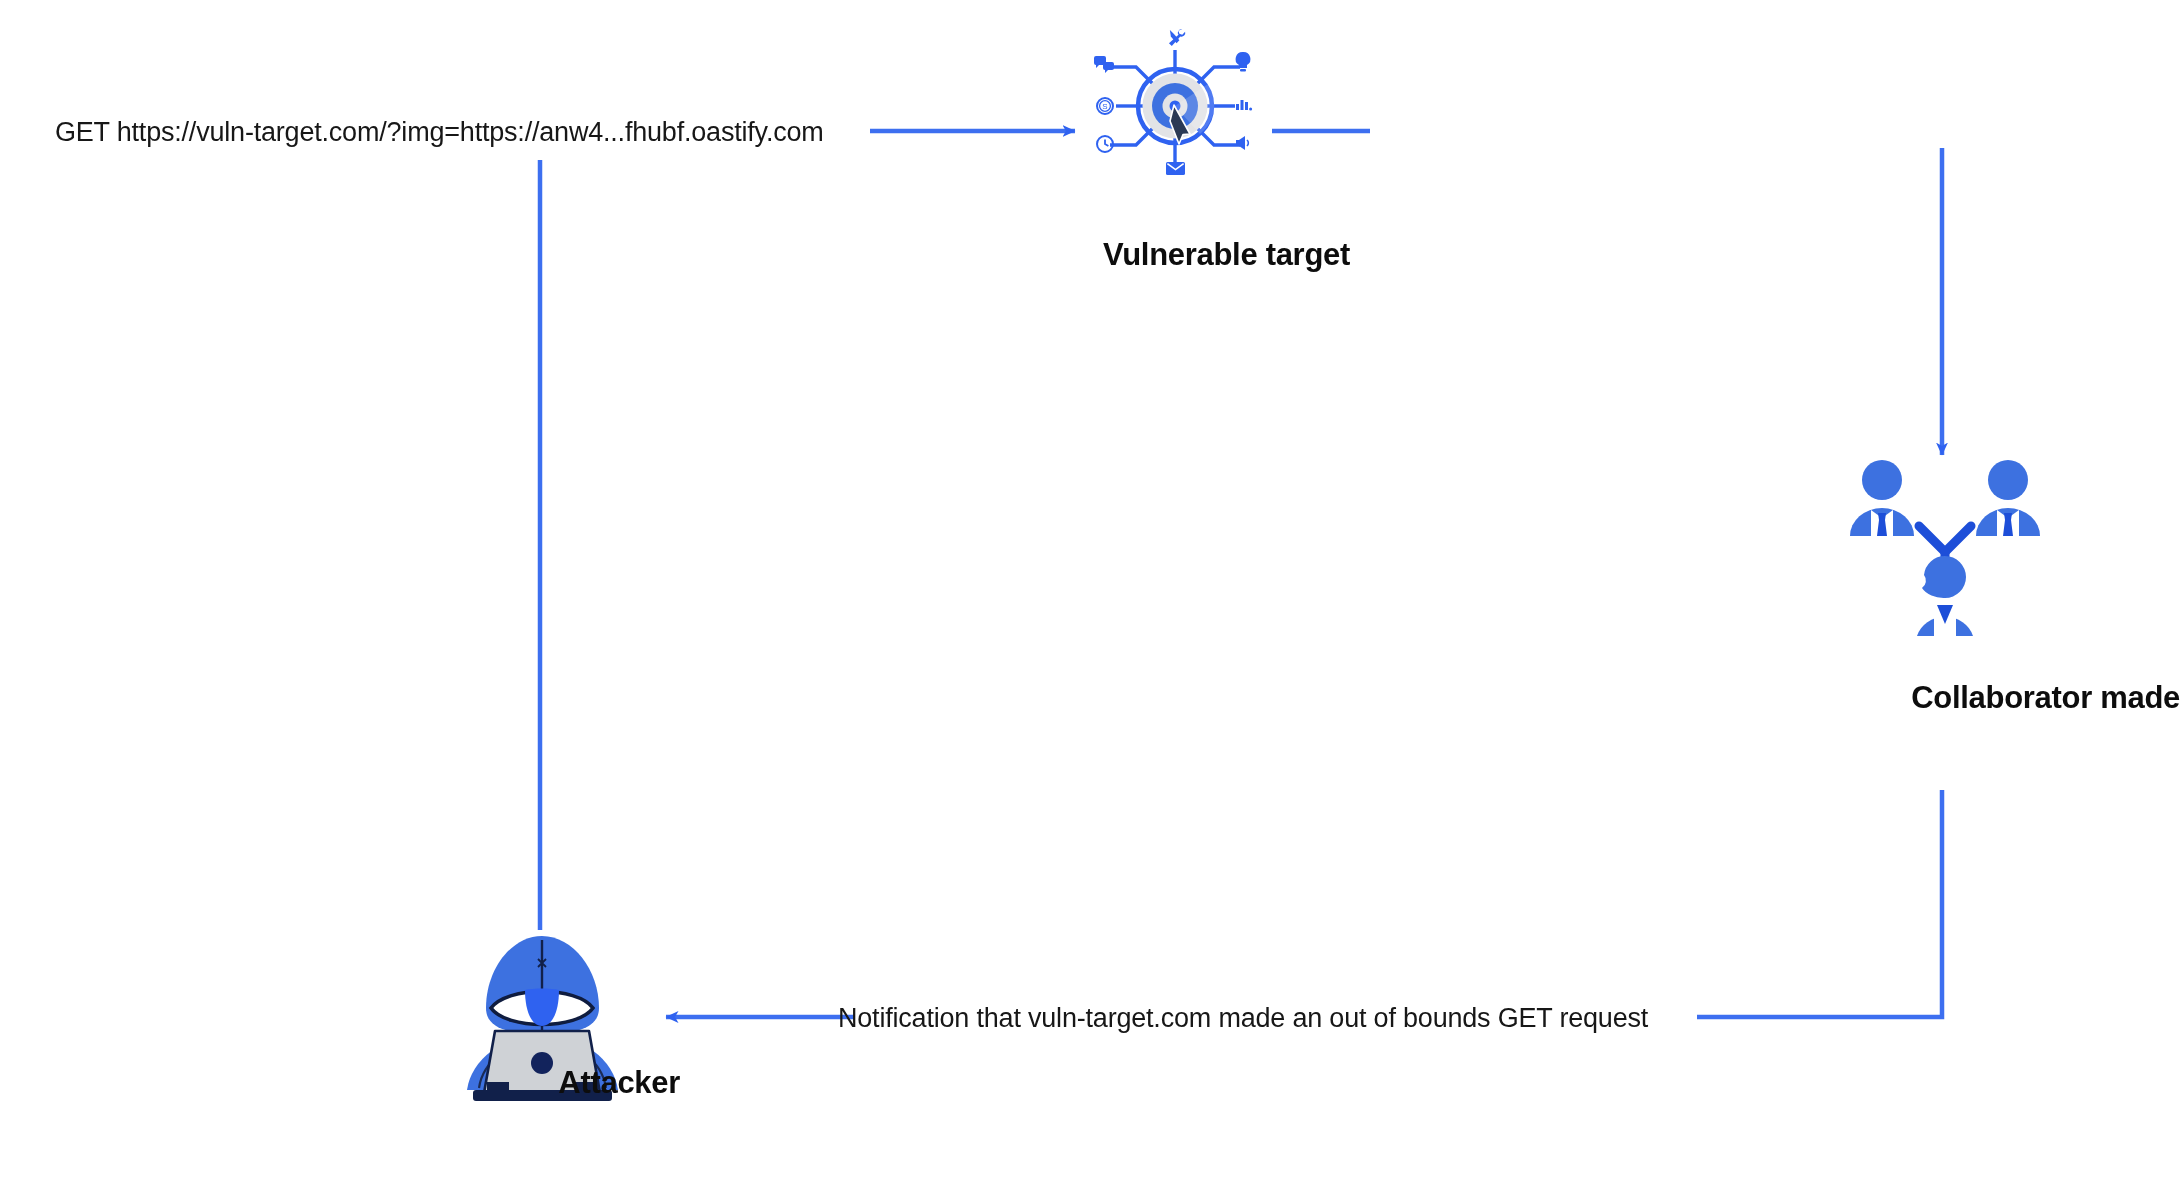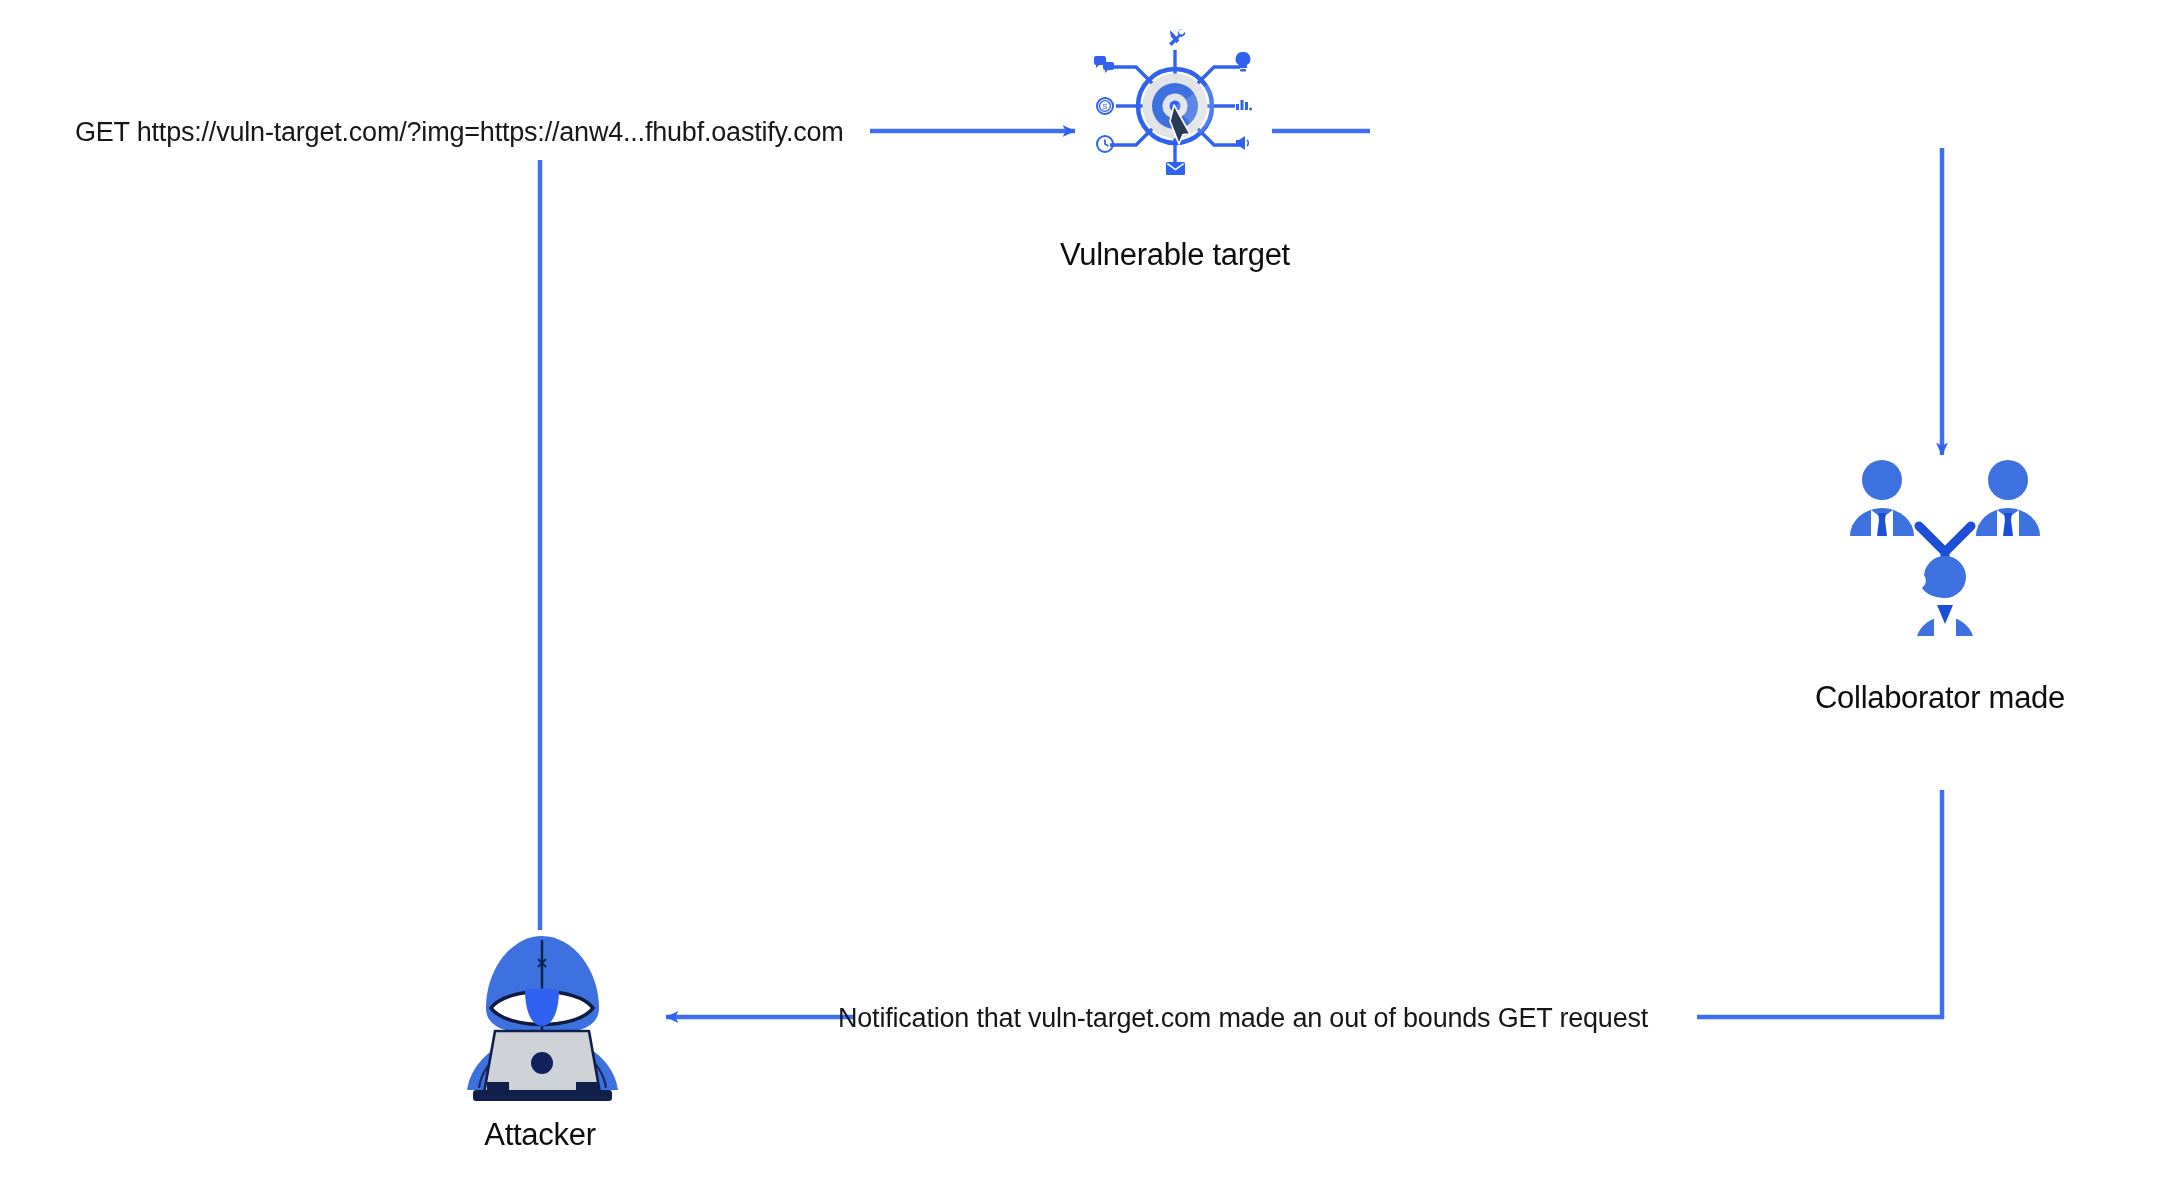--- a/index.html
+++ b/index.html
@@ -13,25 +13,25 @@
 
   .label{
     position:absolute;
     font-size:27px;
     color:#171717;
     white-space:nowrap;
     letter-spacing:-0.2px;
   }
   .node-title{
     position:absolute;
-    font-weight:normal;
+    font-weight:bold;
     font-size:31px;
     color:#0d0d0d;
     white-space:nowrap;
-    text-align:center;
+    text-align:right;
     letter-spacing:-0.3px;
     line-height:1.25;
   }
   .icon-wrap{position:absolute;}
 </style>
 </head>
 <body>
 
 <div class="stage">
 
@@ -63,21 +63,21 @@
     <g>
       <path d="M1942,148 L1942,455" stroke="#3d6ff0" stroke-width="4.5" fill="none" marker-end="url(#arrowD)"></path>
     </g>
 
     <g>
       <path d="M1942,790 L1942,1017 L1697,1017" stroke="#3d6ff0" stroke-width="4.5" fill="none"></path>
       <path d="M855,1017 L666,1017" stroke="#3d6ff0" stroke-width="4.5" fill="none" marker-end="url(#arrowL)"></path>
     </g>
   </svg>
 
-  <div class="label" style="left:55px; top:117px;margin-left:20px;">GET https://vuln-target.com/?img=https://anw4...fhubf.oastify.com</div>
+  <div class="label" style="left:55px; top:117px;">GET https://vuln-target.com/?img=https://anw4...fhubf.oastify.com</div>
 
 
   <div class="label" style="left:838px; top:1003px;">Notification that vuln-target.com made an out of bounds GET request</div>
 
   <div class="icon-wrap" style="left:1090px; top:22px; width:170px; height:165px;">
     <svg width="170" height="165" viewBox="0 0 170 165">
 
       <g stroke="#2f62f0" stroke-width="3.4" fill="none">
         <path d="M85,57 L85,28"></path>
         <path d="M85,112 L85,142"></path>
@@ -196,15 +196,15 @@
       <path d="M70,60 C78,58 96,58 104,60 C104,82 97,96 87,96 C77,96 70,82 70,60 Z" fill="#2f62f0"></path>
 
       <path d="M40,101 L134,101 L145,163 L29,163 Z" fill="#cfd2d6" stroke="#11204a" stroke-width="2.6" stroke-linejoin="round"></path>
       <circle cx="87" cy="133" r="11" fill="#12235c"></circle>
       <rect x="18" y="160" width="139" height="11" rx="3" fill="#11204a"></rect>
       <rect x="32" y="152" width="22" height="9" fill="#11204a"></rect>
       <rect x="121" y="152" width="22" height="9" fill="#11204a"></rect>
     </svg>
   </div>
 
-  <div class="node-title" style="left:400px; top:1116px; width:280px;">Attacker</div>
+  <div class="node-title" style="left:400px; top:1064px; width:280px;">Attacker</div>
 
 </div>
 
 </body></html>

